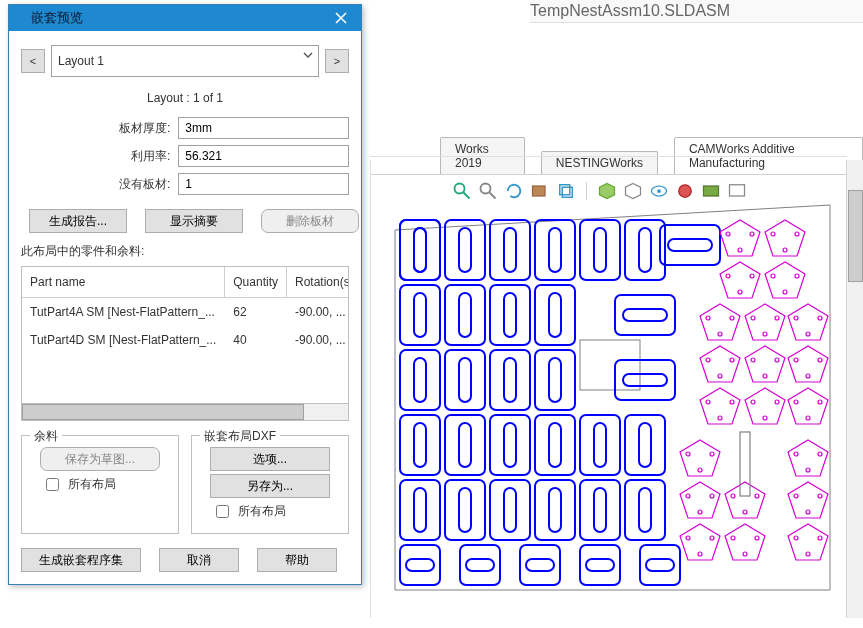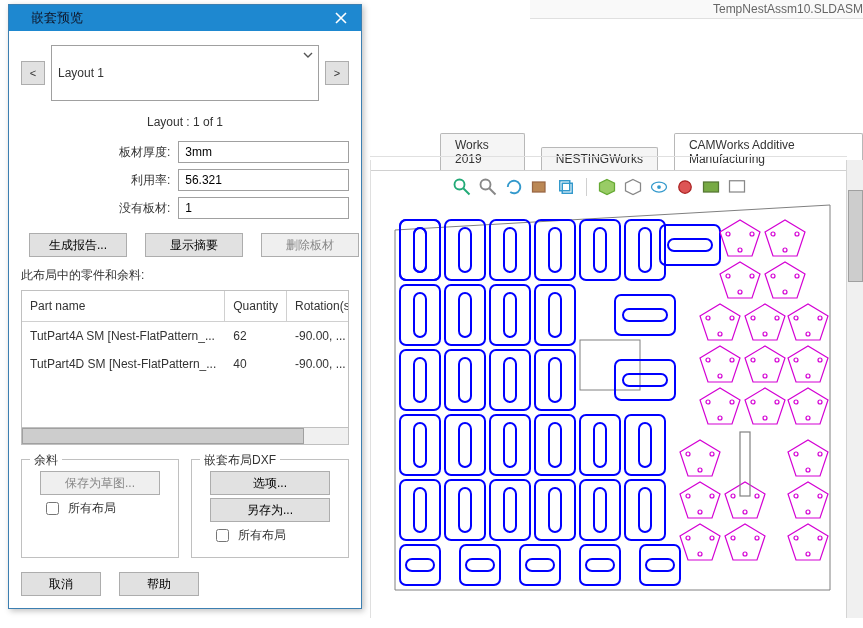--- a/index.html
+++ b/index.html
@@ -3,46 +3,46 @@
 <meta charset="utf-8">
 <style>
 body { margin:0; font-family:"Microsoft YaHei",Arial,sans-serif; font-size:12px; background:#fff; overflow:hidden; width:863px; height:628px; position:relative; color:#333;}
 .dialog { position:absolute; left:8px; top:4px; width:352px; background:#fff; border:1px solid #3c7fb1; box-shadow:2px 2px 6px rgba(0,0,0,0.25);}
 .titlebar { height:26px; background:#1e88d0; color:#0f172a; display:flex; align-items:center; padding:0 0 0 22px; font-size:13px;}
 .titlebar .close { margin-left:auto; width:40px; height:26px; display:flex; align-items:center; justify-content:center; cursor:pointer;}
 .titlebar .close svg { width:12px; height:12px; }
 .body { padding:14px 12px 12px 12px; }
 .layout-row { display:flex; gap:6px; align-items:center; margin-bottom:14px;}
 .sqbtn { width:22px; height:22px; border:1px solid #adadad; background:#e1e1e1; display:flex; align-items:center; justify-content:center; font-size:11px; cursor:pointer;}
-.combo { flex:1; height:22px; border:1px solid #a0a0a0; background:#fff; display:flex; align-items:center; padding:16px 6px; position:relative;}
+.combo { flex:1; height:22px; border:1px solid #a0a0a0; background:#fff; display:flex; align-items:center; padding:4px 6px; position:relative;}
 .combo .chev { position:absolute; right:4px; top:3px; }
 .info { text-align:center; margin:4px 0 12px 0; font-size:12px;}
 .kv { display:flex; align-items:center; margin:6px 0;}
 .kv label{ width:160px; text-align:right; padding-right:8px; color:#333;}
 .kv input{ width:168px; height:20px; border:1px solid #a0a0a0; padding:0 6px; font-size:12px; background:#fff;}
 .btnrow { display:flex; gap:18px; margin:14px 0 10px 8px;}
 .btn { height:24px; border:1px solid #adadad; background:#e1e1e1; font-size:12px; cursor:pointer; padding:0 10px; min-width:98px;}
-.btn.disabled{ color:#888; background:#efefef; cursor:default;}
+.btn.disabled{ color:#888; background:#efefef; cursor:default;border-radius:7px;}
 .section-label{ margin:8px 0 6px 0; color:#333;}
 .grid { border:1px solid #c0c0c0; height:136px; overflow:auto; background:#fff;}
 table { border-collapse:collapse; width:100%; font-size:12px;}
 th { text-align:left; background:#fff; border-bottom:1px solid #d0d0d0; border-right:1px solid #d0d0d0; padding:4px 8px; font-weight:normal; height:22px;}
 td { padding:4px 8px; border-right:1px solid transparent; height:20px; white-space:nowrap; overflow:hidden; text-overflow:ellipsis;}
 .scrollbar { height:16px; border:1px solid #c0c0c0; border-top:none; background:#f0f0f0; position:relative;}
 .scrollbar .thumb{ position:absolute; left:0; top:0; height:14px; width:280px; background:#cdcdcd; border:1px solid #a0a0a0;}
 .groups { display:flex; gap:12px; margin-top:14px;}
 .group { border:1px solid #c0c0c0; padding:8px 10px 12px 10px; position:relative; flex:1;}
 .group .legend{ position:absolute; top:-8px; left:8px; background:#fff; padding:0 4px; font-size:12px; color:#333;}
 .group .btn { width:120px; margin:3px auto; display:block;}
 .chkrow{ display:flex; align-items:center; gap:6px; margin-top:4px; padding-left:10px;}
 .chkrow input{ width:13px; height:13px;}
 .bottom { display:flex; gap:18px; margin-top:14px;}
 .bottom .btn{ min-width:104px;}
 .viewport { position:absolute; left:370px; top:0; right:0; bottom:0; background:#fff;}
-.doctitle { text-align:right; font-size:12px; color:#666; padding:2px 0; border-bottom:1px solid #e0e0e0; background:#f9f9f9; margin-left:160px;}
+.doctitle { text-align:left; font-size:16px; color:#666; padding:2px 0; border-bottom:1px solid #e0e0e0; background:#f9f9f9; margin-left:160px;}
 .tabs { display:flex; gap:16px; margin:114px 0 0 70px; align-items:flex-end;}
 .tab { border:1px solid #b8b8b8; border-bottom:none; padding:4px 14px; font-size:12px; background:#f5f5f5; cursor:pointer; border-radius:2px 2px 0 0;}
 .tab:last-child{ background:#fff;}
 .toolbar { display:flex; gap:6px; padding:6px 0 0 82px; align-items:center; border-top:1px solid #d0d0d0; margin-top:0;}
 .ticon { width:20px; height:20px; display:flex; align-items:center; justify-content:center; cursor:pointer;}
 .sep{ width:1px; height:18px; background:#d0d0d0; margin:0 4px;}
 .nest-area { position:absolute; left:20px; top:200px; width:460px; height:400px;}
 .nest-area svg { width:100%; height:100%; }
 .vscroll { position:absolute; right:0; top:160px; width:16px; bottom:10px; background:#f0f0f0; border-left:1px solid #d4d4d4;}
 .vscroll .vthumb{ position:absolute; left:1px; top:30px; width:13px; height:90px; background:#cdcdcd; border:1px solid #a0a0a0;}
@@ -513,17 +513,18 @@
         <button class="btn">选项...</button>
         <button class="btn">另存为...</button>
         <div class="chkrow">
           <input type="checkbox" style="">
           <span>所有布局</span>
         </div>
       </div>
     </div>
 
     <div class="bottom">
+      <button class="btn" style="min-width:120px">生成嵌套程序集</button>
       <button class="btn" style="min-width:80px">取消</button>
       <button class="btn" style="min-width:80px">帮助</button>
     </div>
   </div>
 </div>
 
 </body></html>

